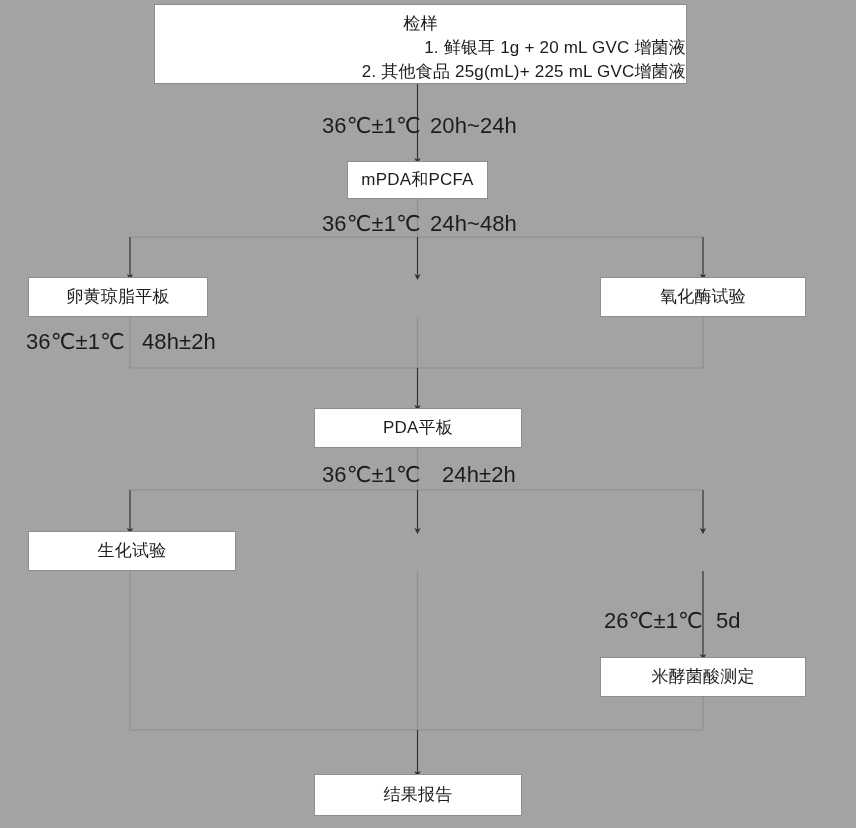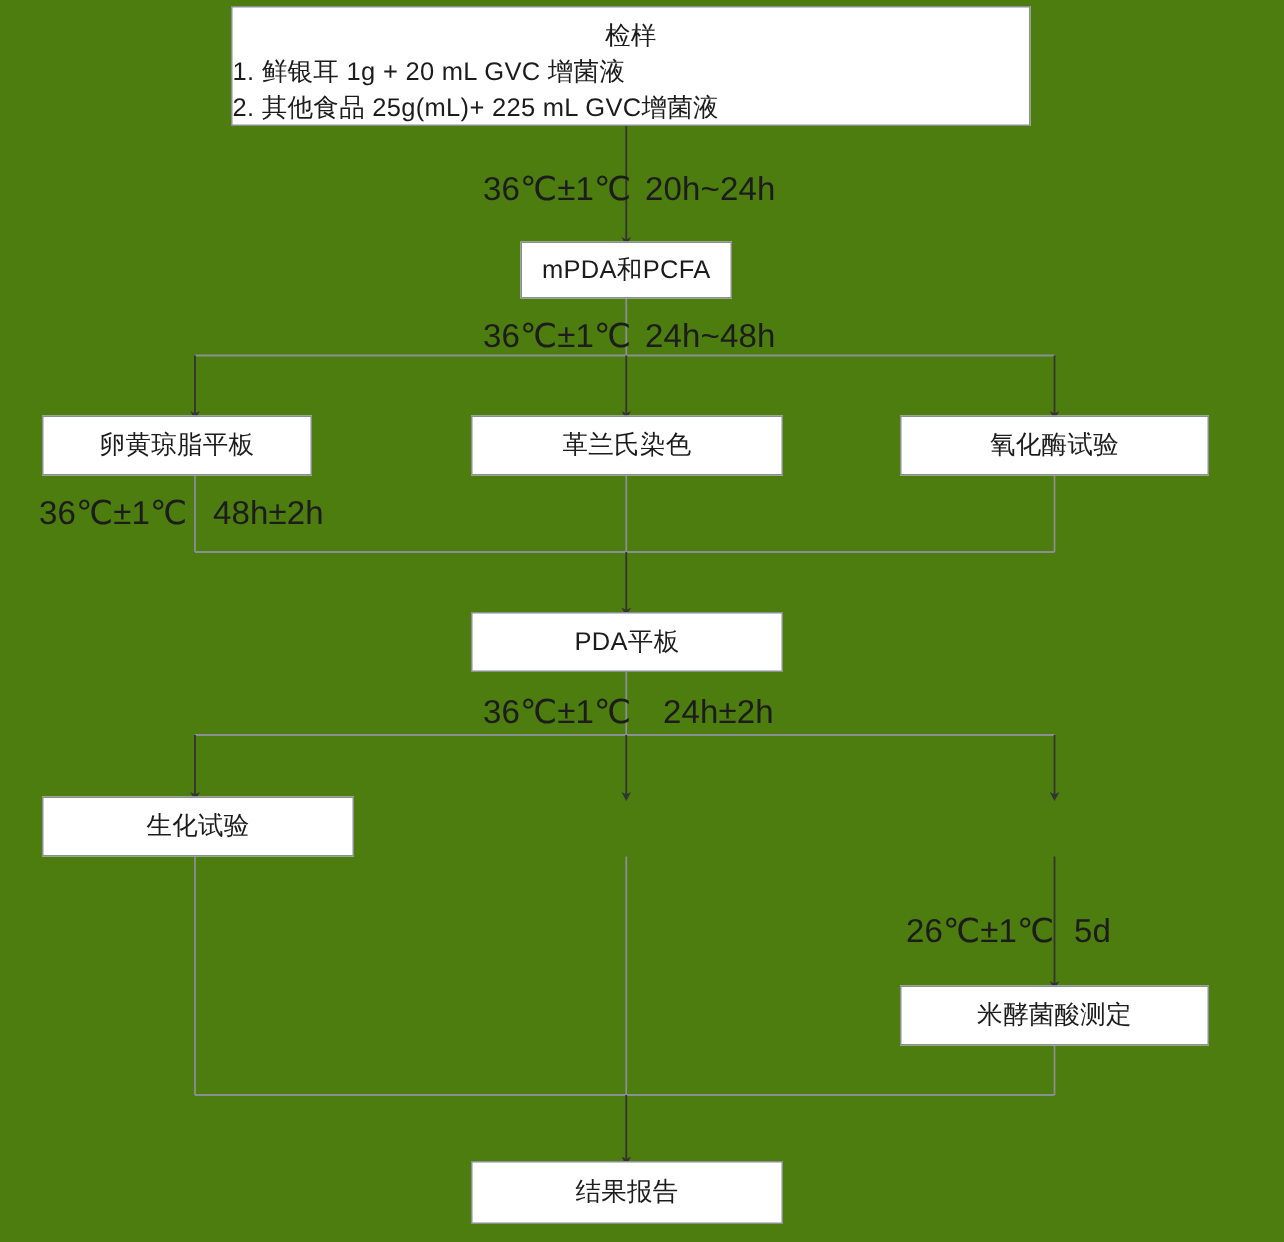--- a/index.html
+++ b/index.html
@@ -8,21 +8,21 @@
     background: #ffffff;
   }
   body {
     font-family: "Liberation Sans", "DejaVu Sans", sans-serif;
     color: #1a1a1a;
   }
   #canvas {
     position: relative;
     width: 856px;
     height: 828px;
-    background: #4d7c0f;
+    background: #a3a3a3;
     overflow: hidden;
   }
   svg.wires {
     position: absolute;
     left: 0;
     top: 0;
     width: 856px;
     height: 828px;
     pointer-events: none;
   }
@@ -45,21 +45,21 @@
     padding-top: 7px;
   }
   .node .ln {
     display: block;
     white-space: nowrap;
   }
   .node .ln.title {
     text-align: center;
   }
   .node .ln.item {
-    text-align: left;
+    text-align: right;
   }
   .ann {
     position: absolute;
     font-size: 22px;
     color: #1c1c1c;
     white-space: nowrap;
     letter-spacing: 0.1px;
   }
   .ann.right {
     text-align: left;
@@ -111,21 +111,20 @@
   <div class="node multiline" style="left:154px; top:4px; width:533px; height:80px;">
     <span class="ln title">检样</span>
     <span class="ln item">1. 鲜银耳 1g + 20 mL GVC 增菌液</span>
     <span class="ln item">2. 其他食品 25g(mL)+ 225 mL GVC增菌液</span>
   </div>
 
   <div class="node" style="left:347px; top:161px; width:141px; height:38px;">mPDA和PCFA</div>
 
   <div class="node" style="left:28px; top:277px; width:180px; height:40px;">卵黄琼脂平板</div>
 
-  <div class="node" style="left:314px; top:277px; width:208px; height:40px;">革兰氏染色</div>
 
   <div class="node" style="left:314px; top:408px; width:208px; height:40px;">PDA平板</div>
 
   <div class="node" style="left:600px; top:277px; width:206px; height:40px;">氧化酶试验</div>
 
   <div class="node" style="left:28px; top:531px; width:208px; height:40px;">生化试验</div>
 
 
 
   <div class="node" style="left:314px; top:774px; width:208px; height:42px;">结果报告</div>

